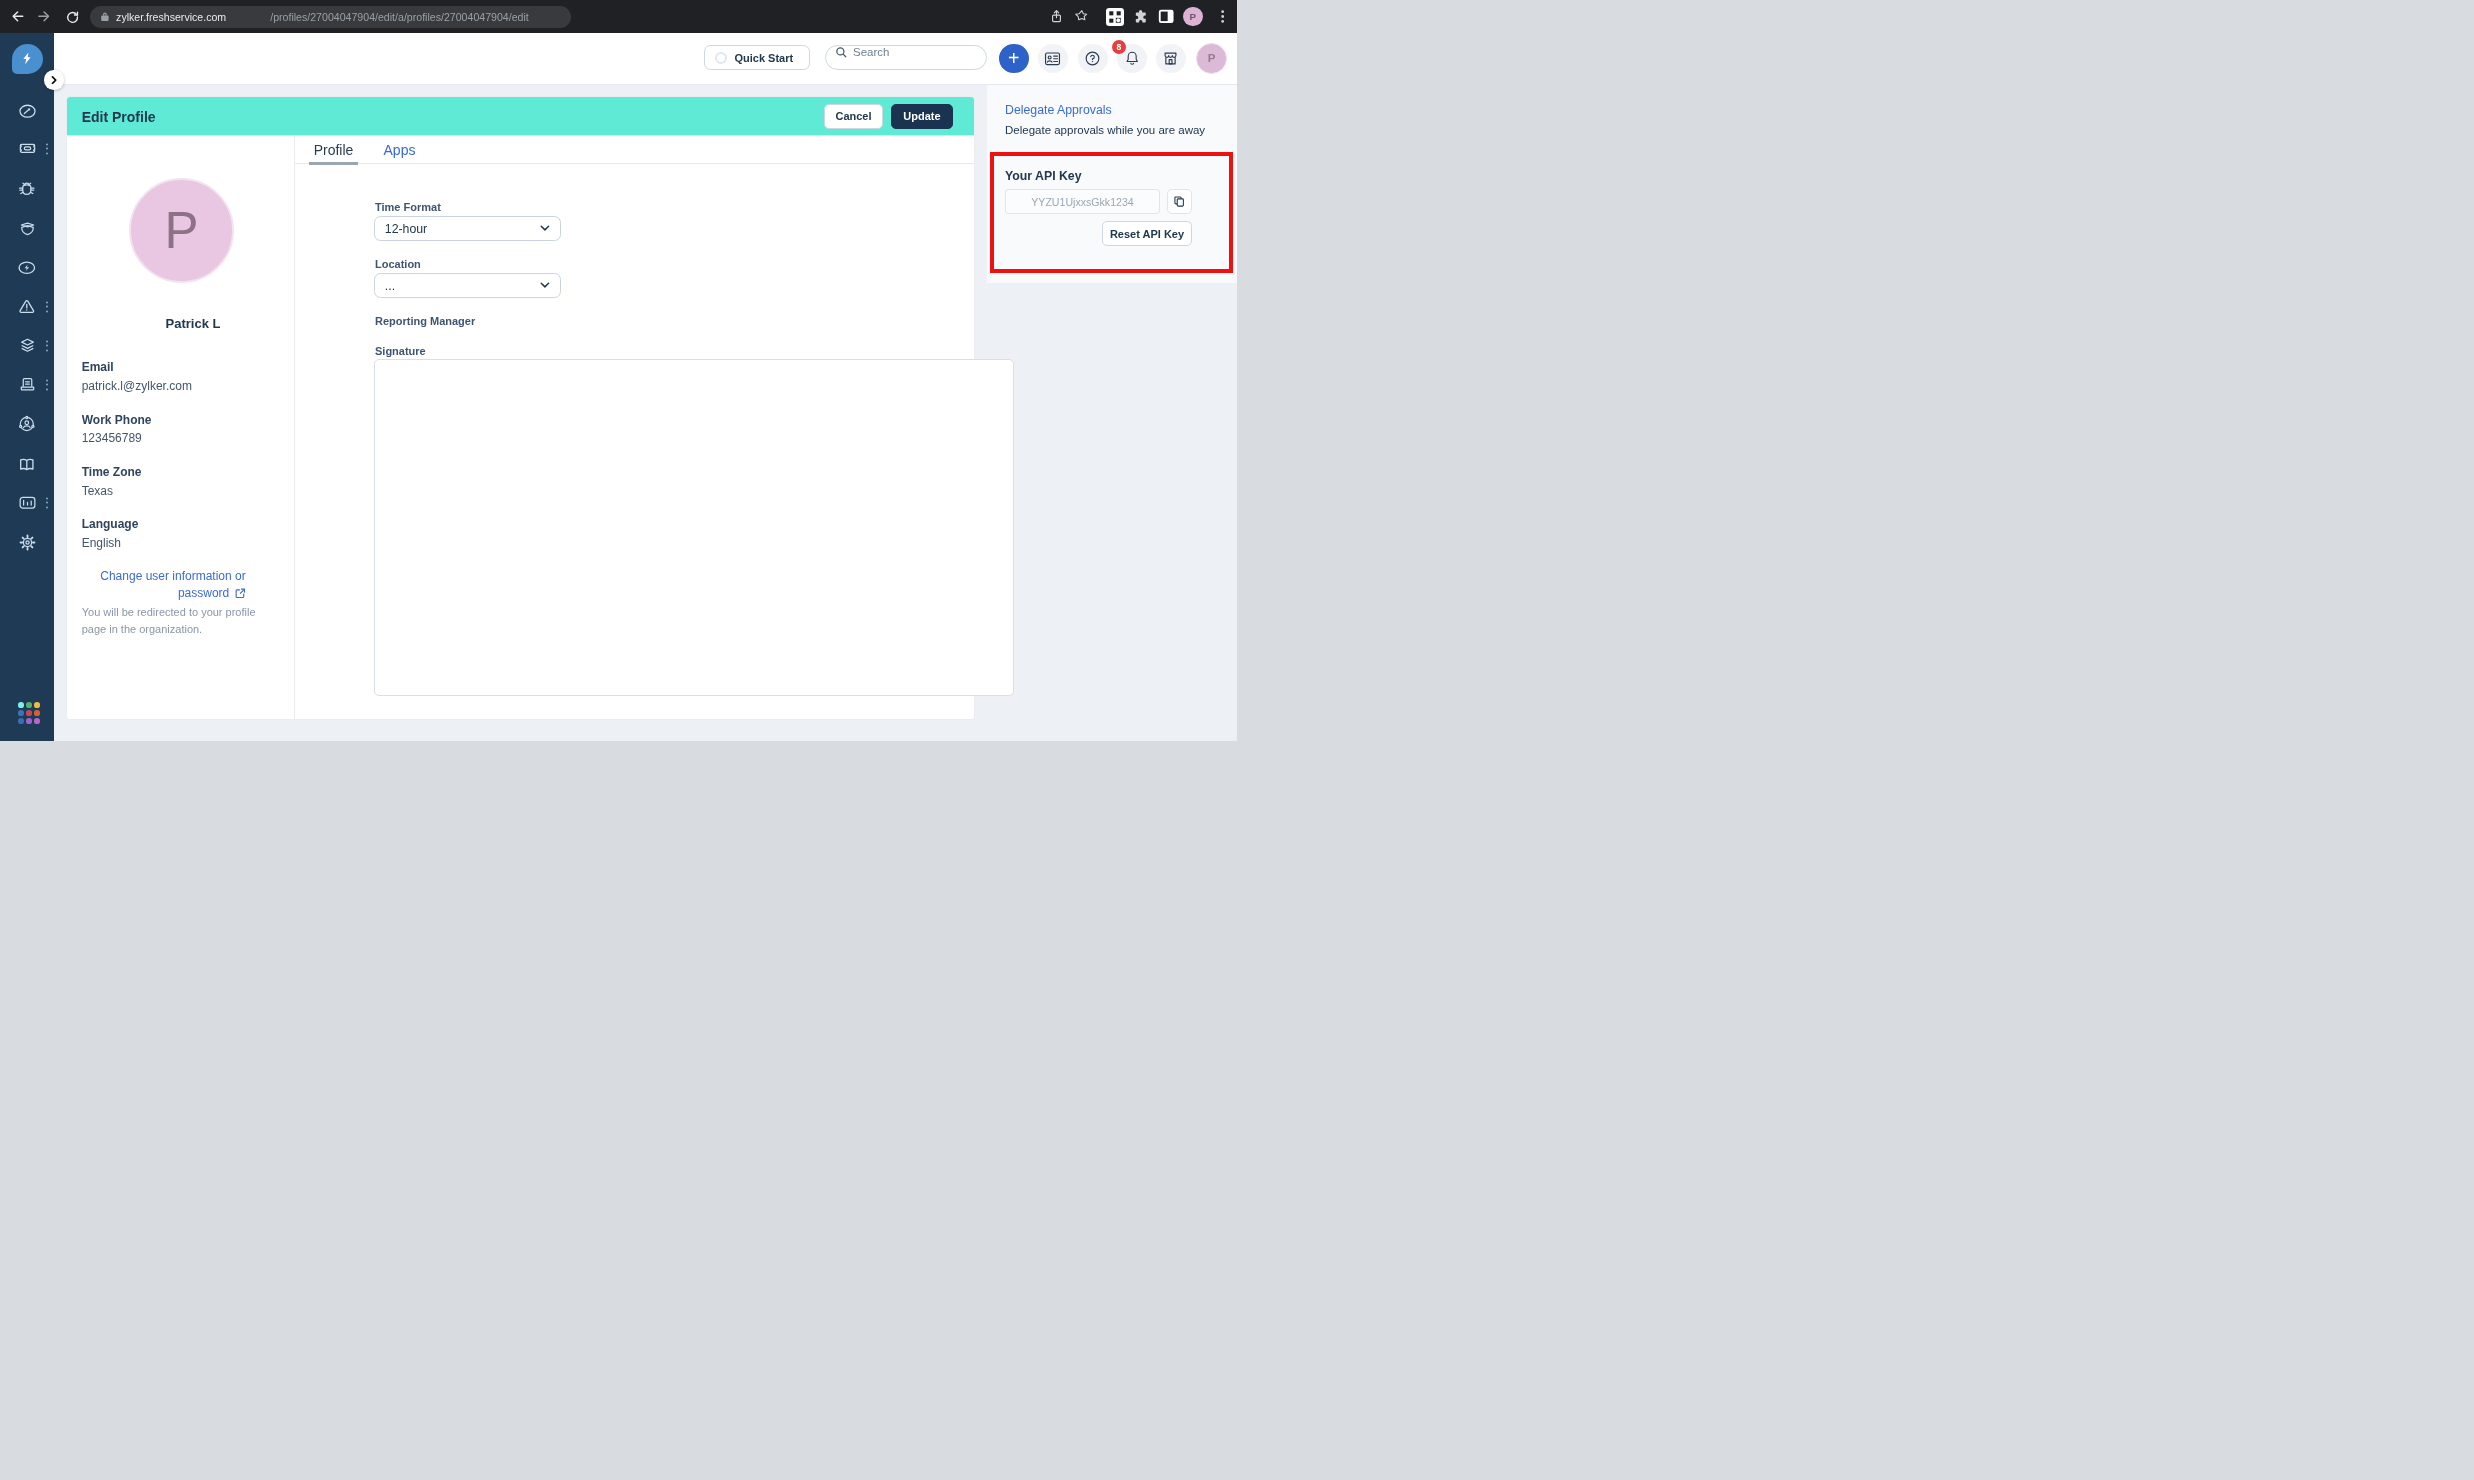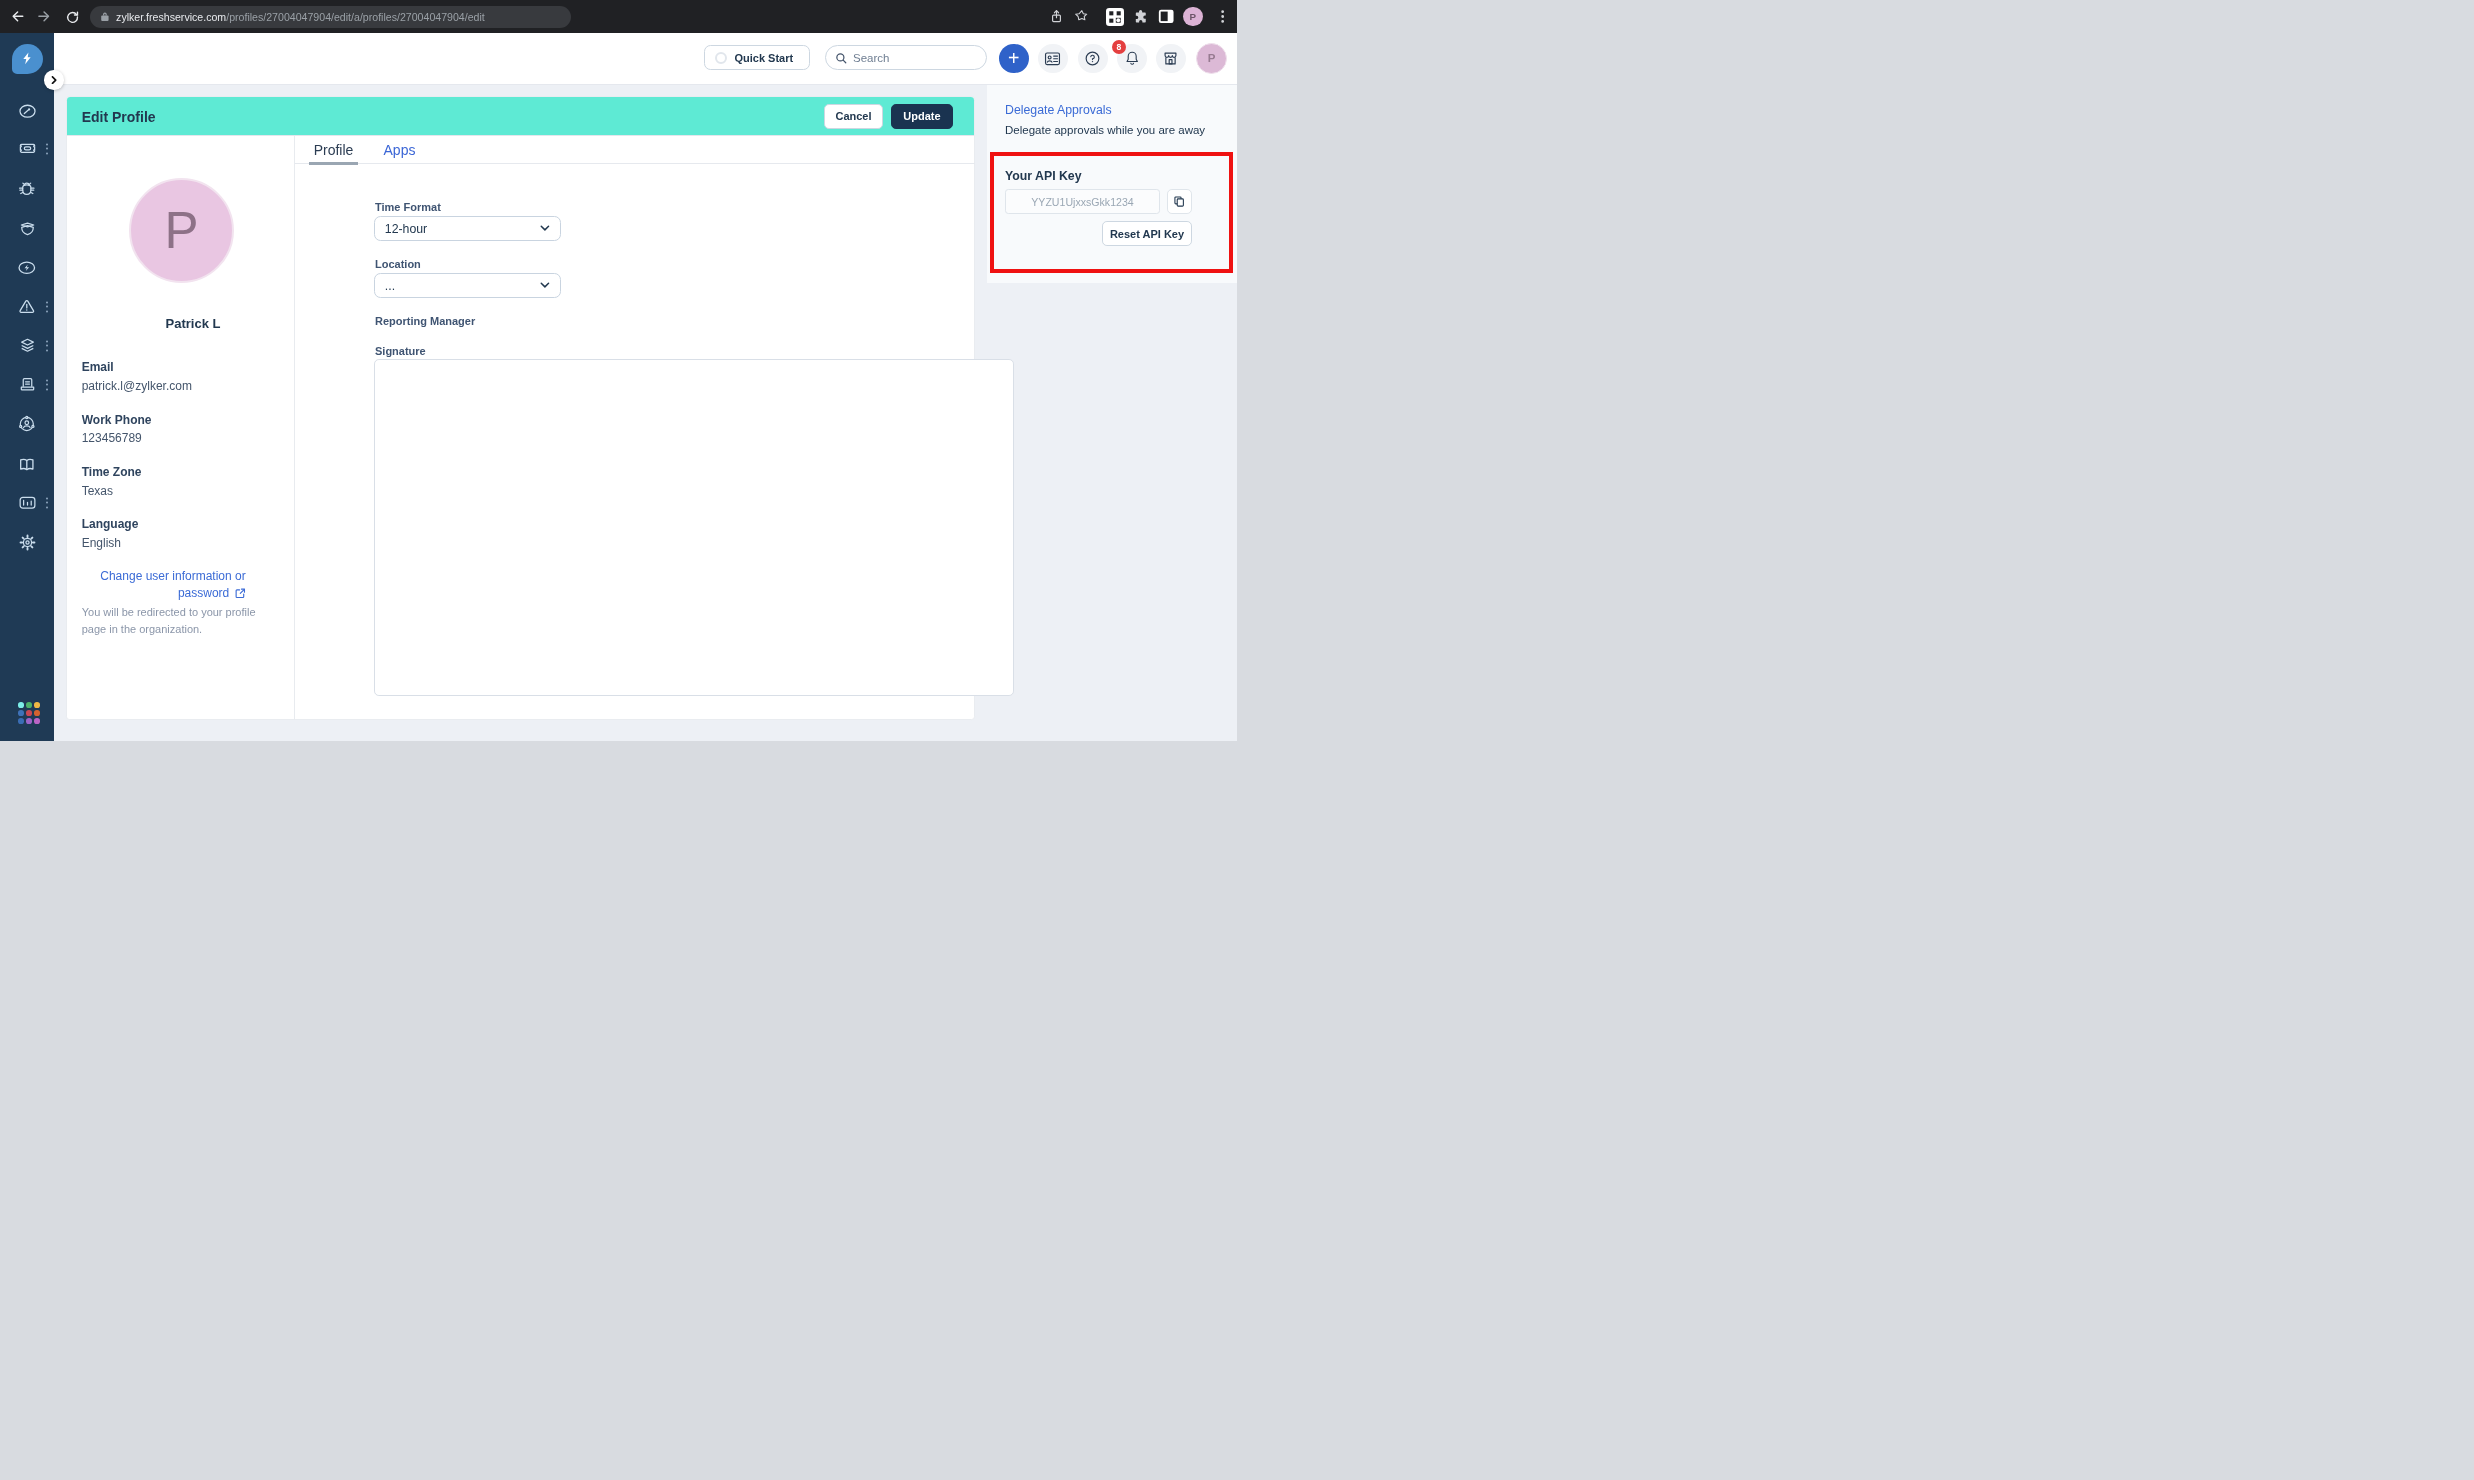--- a/index.html
+++ b/index.html
@@ -5,41 +5,41 @@
   * { margin:0; padding:0; box-sizing:border-box; }
   body { background:#d8dbe0; font-family:"Liberation Sans", sans-serif; }
   .screen { position:relative; width:1237px; height:741px; overflow:hidden; background:#edf0f5; }
 
   
   .browser-bar { position:absolute; left:0; top:0; width:1237px; height:33px; background:#202124; z-index:20; }
   .b-icon { position:absolute; top:0; height:33px; display:flex; align-items:center; justify-content:center; width:23px; }
   .url-pill { position:absolute; left:90px; top:5.7px; width:481px; height:22px; background:#383a3e; border-radius:11.5px; display:flex; align-items:center; padding:0 9.8px; }
   .url-text { font-size:10.6px; white-space:nowrap; overflow:hidden; margin-left:6.5px; }
   .url-domain { color:#e8eaed; }
-  .url-path { color:#9aa0a6; }
+  .url-path { color:#9aa0a6;margin-left:44px; }
   .b-avatar { position:absolute; left:1183px; top:6.5px; width:19.6px; height:19.6px; border-radius:50%; background:#dcb3d5; color:#6d5668; font-size:9.8px; font-weight:bold; display:flex; align-items:center; justify-content:center; }
 
   
   .sidebar { position:absolute; left:0; top:33px; width:54px; height:708px; background:#1f3a55; z-index:10; }
   .logo-blob { position:absolute; left:11.5px; top:10.6px; width:31px; height:30px; background:#4a90cf; border-radius:55% 55% 55% 18%; display:flex; align-items:center; justify-content:center; }
   .expand-btn { position:absolute; left:44px; top:38px; width:19.6px; height:19.6px; background:#ffffff; border-radius:50%; box-shadow:0 0.8px 3.3px rgba(0,0,0,.25); display:flex; align-items:center; justify-content:center; z-index:15; }
   .side-item { position:absolute; left:9px; width:36px; height:29.5px; display:flex; align-items:center; justify-content:center; }
   .si-1{top:63px}.si-2{top:101px}.si-3{top:141px}.si-4{top:181px}.si-5{top:220px}.si-6{top:259px}
   .si-7{top:298px}.si-8{top:337px}.si-9{top:376px}.si-10{top:416px}.si-11{top:455px}.si-12{top:495px}
   .kebab { position:absolute; left:36px; top:50%; transform:translateY(-50%); width:3.3px; display:flex; flex-direction:column; gap:2.5px; }
   .kebab i { width:2px; height:2px; border-radius:50%; background:#8da4bd; display:block; margin:0 auto; }
   .app-grid { position:absolute; left:18px; top:669px; width:18px; height:18px; display:grid; grid-template-columns:repeat(3,5.7px); grid-template-rows:repeat(3,5.7px); gap:2.5px; }
   .app-grid i { width:5.7px; height:5.7px; border-radius:50%; }
 
   
   .app-header { position:absolute; left:54px; top:33px; width:1183px; height:52px; background:#ffffff; border-bottom:0.8px solid #e5e8ee; z-index:5; }
   .quick-start { position:absolute; left:650px; top:12.3px; width:106px; height:25px; background:#fff; border:0.8px solid #cdd7e1; border-radius:6.5px; display:flex; align-items:center; gap:7.4px; padding:0 9.8px; cursor:pointer; }
   .donut { width:12.3px; height:12.3px; border-radius:50%; border:2.5px solid #e1e6ec; }
   .quick-start span { font-size:11px; font-weight:bold; color:#22384f; }
-  .search-box { position:absolute; left:771px; top:12.3px; width:162px; height:25px; border:0.8px solid #cdd7e1; border-radius:13px; background:#fff; display:flex; align-items:center; padding:0 9px; gap:5.7px; }
+  .search-box { position:absolute; left:771px; top:12.3px; width:162px; height:25px; border:0.8px solid #cdd7e1; border-radius:13px; background:#fff; display:flex; align-items:flex-start; padding:0 9px; gap:5.7px; }
   .search-box input { border:none; outline:none; font-size:11.5px; color:#44556b; width:115px; font-family:inherit; background:transparent; }
   .search-box input::placeholder { color:#6f7e92; }
   .hdr-circle { position:absolute; top:10.6px; width:29.5px; height:29.5px; border-radius:50%; background:#f1f3f6; display:flex; align-items:center; justify-content:center; }
   .plus-btn { position:absolute; left:945px; top:10.6px; width:29.5px; height:29.5px; border-radius:50%; background:#2f62c9; color:#fff; font-size:19.6px; font-weight:normal; display:flex; align-items:center; justify-content:center; line-height:1; }
   .badge { position:absolute; left:1058px; top:7.4px; min-width:14px; height:14px; border-radius:7.4px; background:#e43f3f; color:#fff; font-size:8.6px; font-weight:bold; display:flex; align-items:center; justify-content:center; padding:0 3.3px; z-index:6; }
   .hdr-avatar { position:absolute; left:1142px; top:9.8px; width:31px; height:31px; border-radius:50%; background:#dcb9d6; border:1.6px solid #efe0ec; color:#977b91; font-weight:bold; font-size:11.5px; display:flex; align-items:center; justify-content:center; }
 
   
   .card { position:absolute; left:66px; top:96px; width:909px; height:624px; background:#fff; border:0.8px solid #e9ecf0; border-radius:3.3px; }
   .card-header { position:absolute; left:0; top:0; width:100%; height:39px; background:#5eead4; border-bottom:0.8px solid #e3e7ec; border-radius:3.3px 3.3px 0 0; }

